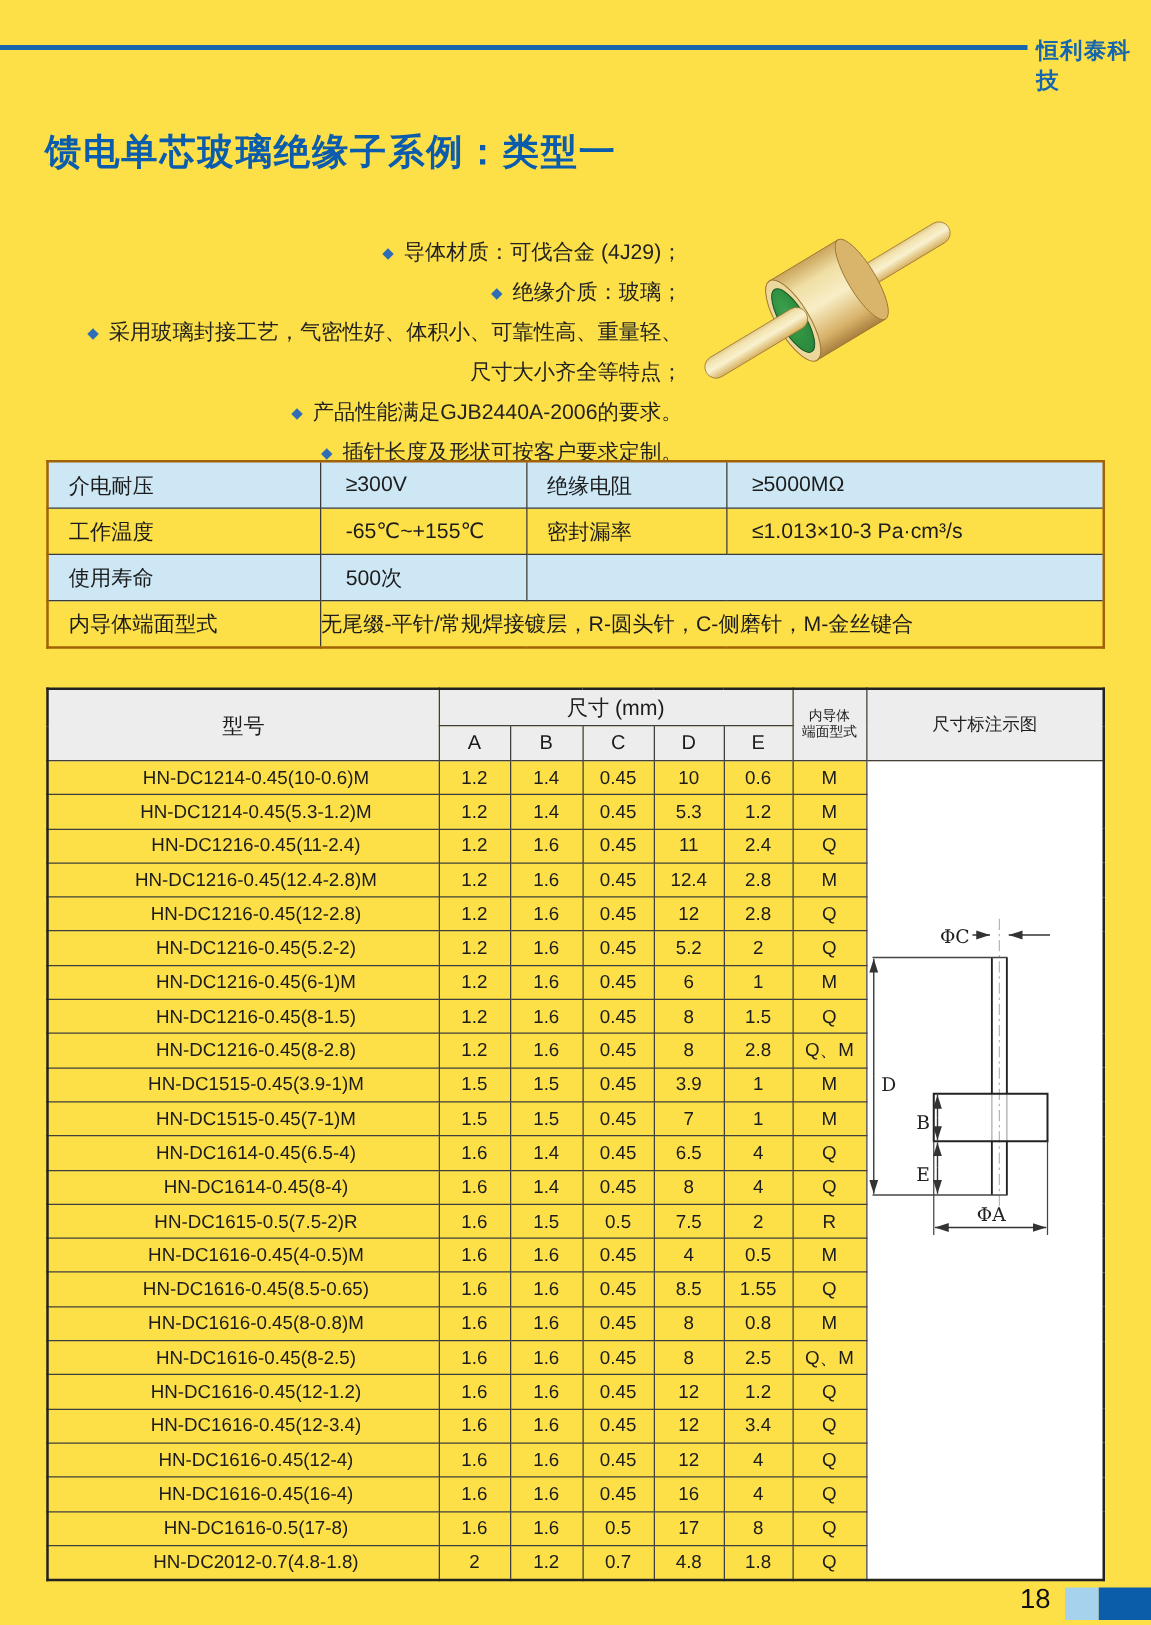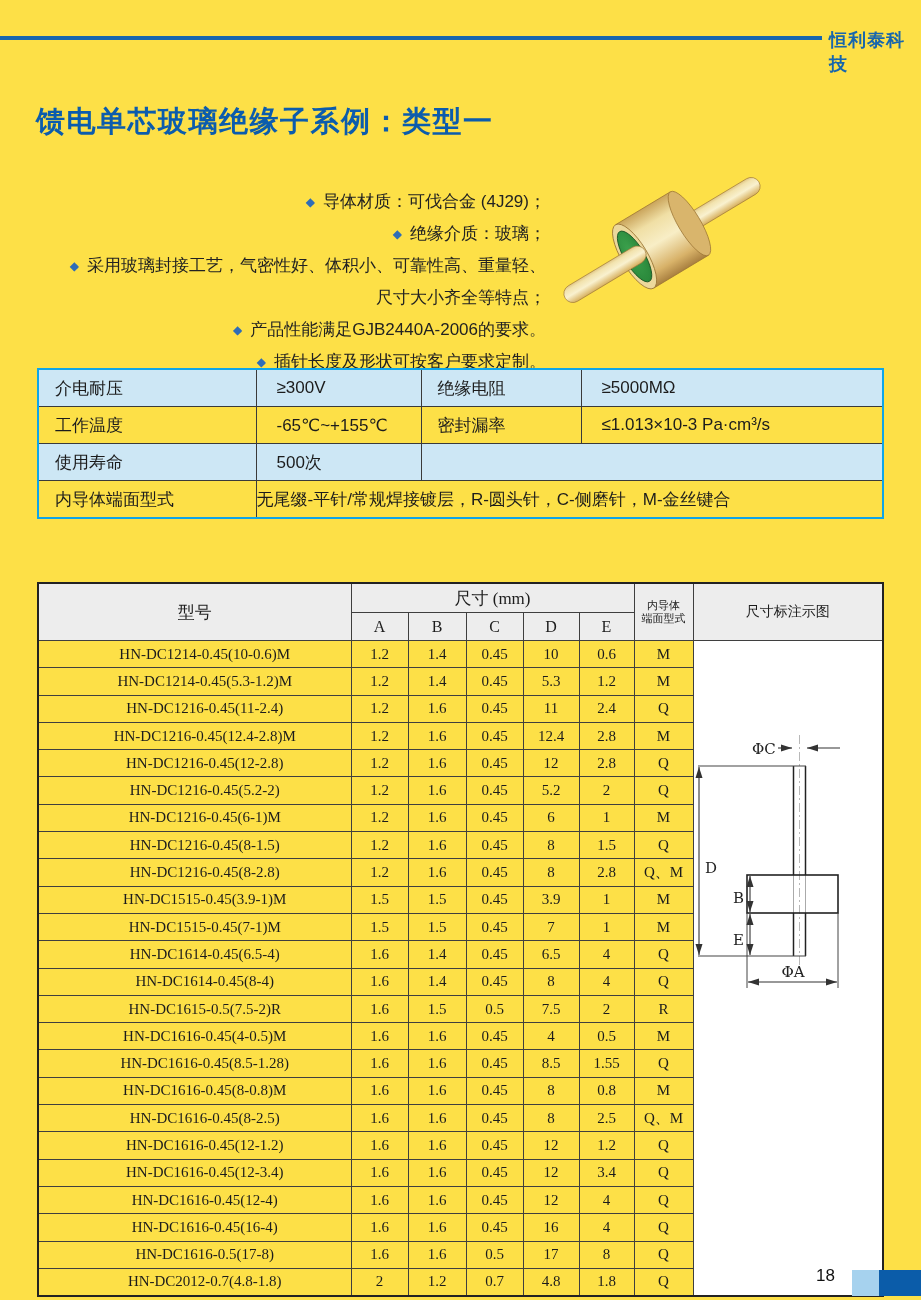--- a/index.html
+++ b/index.html
@@ -20,42 +20,42 @@
 
   
   .photo{position:absolute;left:540px;top:148px;width:360px;height:200px;}
 
   
   .spec{position:absolute;left:37px;top:368px;width:845px;border-collapse:collapse;table-layout:fixed;}
   .spec td{border:1.6px solid #3a3a3a;height:36px;font-size:17px;padding:0 0 0 16px;color:#1c1c1c;}
   .spec tr.blue td{background:#cde7f5;}
   .spec td.val{padding-left:20px;}
   .spec td.merged-center{text-align:left;padding:0;}
-  .spec{border:2px solid #0ea5e9;}
-
-  
-  .mt{position:absolute;left:37px;top:582px;width:845px;border-collapse:collapse;table-layout:fixed;
-      border:2px solid #222;font-family:Liberation Serif, serif;}
+  .spec{border:2px solid #a16207;}
+
+  
+  .mt{position:absolute;left:37px;top:550px;width:845px;border-collapse:collapse;table-layout:fixed;
+      border:2px solid #222;}
   .mt th,.mt td{border:1.4px solid #3f3f3f;text-align:center;font-weight:normal;padding:0;color:#1c1c1c;}
   .mt thead th{background:#ededed;}
   .mt th.h-model{font-size:17px;}
   .mt th.h-dims{height:28px;font-size:17px;margin-left:32px;}
   .mt th.h-col{height:27px;font-size:16px;}
   .mt th.h-face{font-size:11px;line-height:13px;}
   .mt th.h-diag{font-size:14px;}
   .mt tbody td{height:26.3px;font-size:15px;}
   .mt tbody td.model{font-size:15px;padding-left:20px;}
   .mt td.diagram-cell{background:#fff;}
 
   
   .diag-overlay{position:absolute;left:694px;top:607px;width:186px;height:628px;pointer-events:none;text-decoration:underline;}
   .dim-label{font-family:"DejaVu Serif","Liberation Serif",serif;font-size:15px;fill:#222;}
 
   
-  .page-num{position:absolute;left:816px;top:1266px;font-size:17px;color:#111;}
+  .page-num{position:absolute;left:816px;top:1266px;font-size:22px;color:#111;}
   .pm-light{position:absolute;left:852px;top:1270px;width:27px;height:26px;background:#a6d2ee;}
   .pm-dark{position:absolute;left:879px;top:1270px;width:42px;height:26px;background:#0b5ca9;}
 </style>
 </head>
 <body>
 
 <div id="page">
 
   <div class="hdr-line"></div>
   <div class="brand">恒利泰科技</div>
@@ -296,21 +296,21 @@
         <tr>
           <td class="model">HN-DC1616-0.45(4-0.5)M</td>
           <td class="dim">1.6</td>
           <td class="dim">1.6</td>
           <td class="dim">0.45</td>
           <td class="dim">4</td>
           <td class="dim">0.5</td>
           <td class="face">M</td>
         </tr>
         <tr>
-          <td class="model">HN-DC1616-0.45(8.5-1.28)</td>
+          <td class="model">HN-DC1616-0.45(8.5-0.65)</td>
           <td class="dim">1.6</td>
           <td class="dim">1.6</td>
           <td class="dim">0.45</td>
           <td class="dim">8.5</td>
           <td class="dim">1.55</td>
           <td class="face">Q</td>
         </tr>
         <tr>
           <td class="model">HN-DC1616-0.45(8-0.8)M</td>
           <td class="dim">1.6</td>

